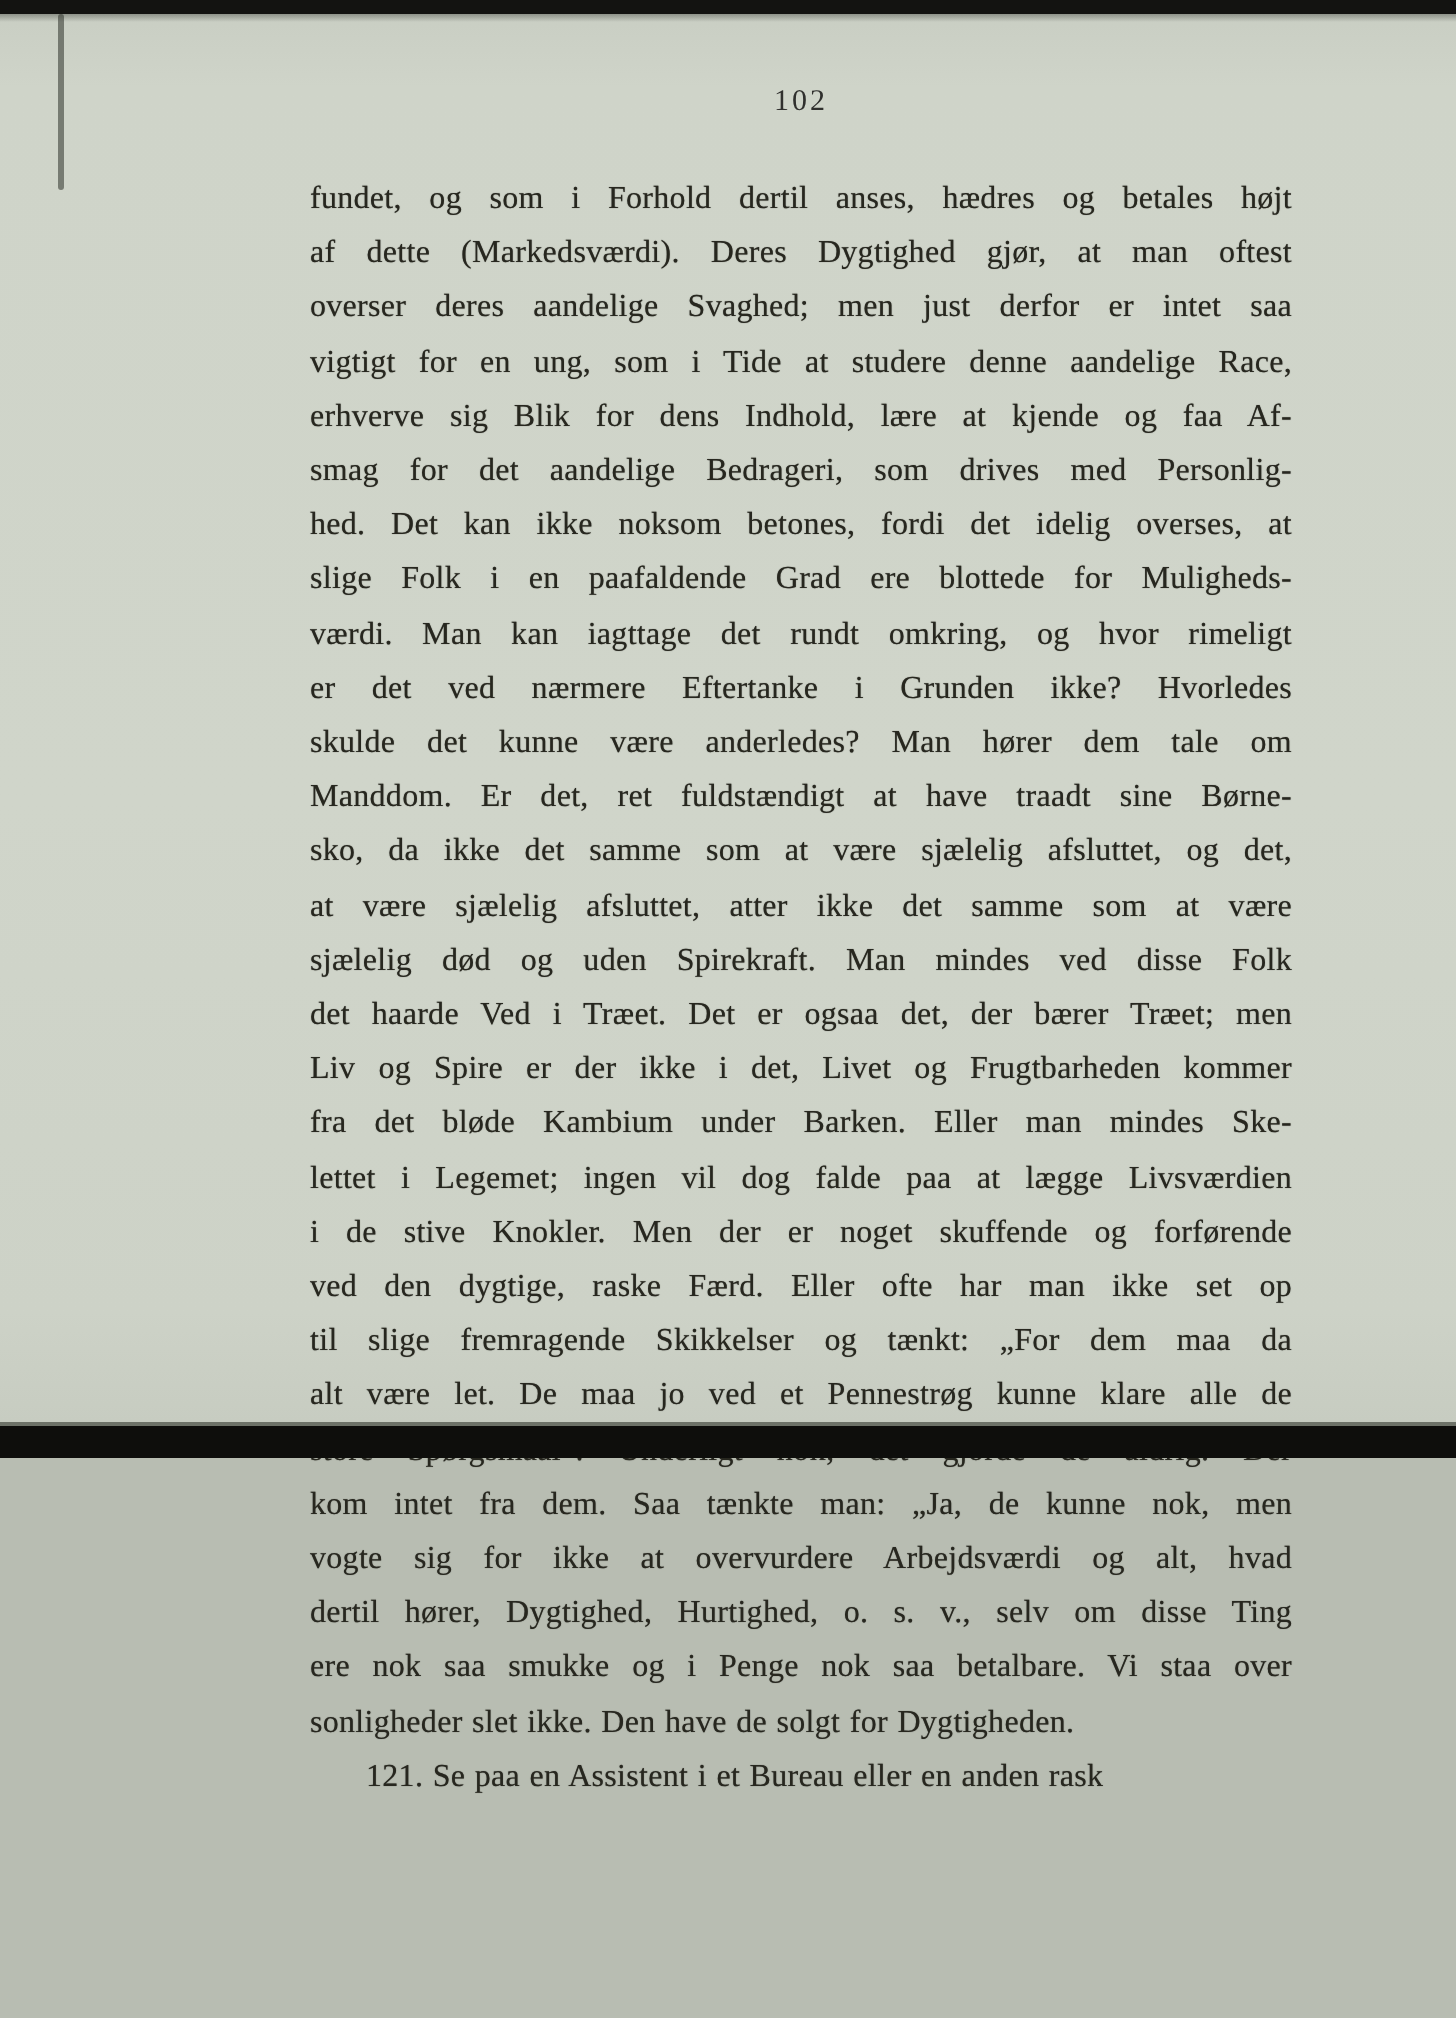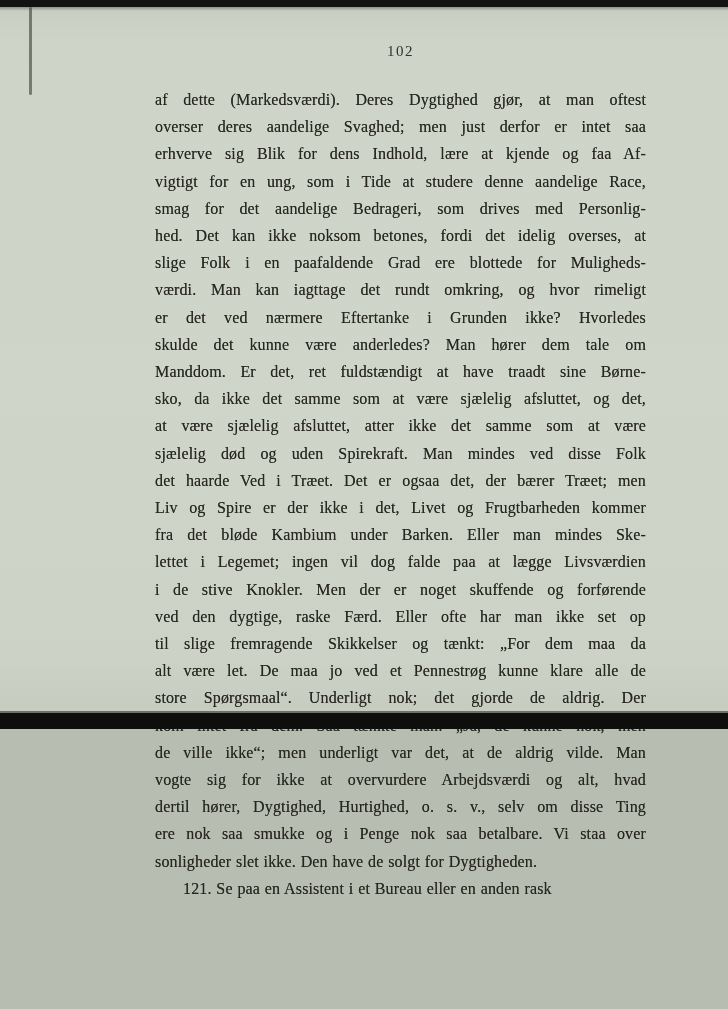--- a/index.html
+++ b/index.html
@@ -81,45 +81,45 @@
 </style>
 </head>
 <body>
 
 <div class="page">
   <div class="edge-top"></div>
   <div class="edge-top-shadow"></div>
   <div class="edge-left"></div>
   <div class="page-number">102</div>
   <div class="text-block">
+      <div class="line">fundet, og som i Forhold dertil anses, hædres og betales højt</div>
       <div class="line">af dette (Markedsværdi). Deres Dygtighed gjør, at man oftest</div>
       <div class="line">overser deres aandelige Svaghed; men just derfor er intet saa</div>
+      <div class="line">vigtigt for en ung, som i Tide at studere denne aandelige Race,</div>
       <div class="line">erhverve sig Blik for dens Indhold, lære at kjende og faa Af-</div>
-      <div class="line">vigtigt for en ung, som i Tide at studere denne aandelige Race,</div>
       <div class="line">smag for det aandelige Bedrageri, som drives med Personlig-</div>
       <div class="line">hed. Det kan ikke noksom betones, fordi det idelig overses, at</div>
       <div class="line">slige Folk i en paafaldende Grad ere blottede for Muligheds-</div>
       <div class="line">værdi. Man kan iagttage det rundt omkring, og hvor rimeligt</div>
       <div class="line">er det ved nærmere Eftertanke i Grunden ikke? Hvorledes</div>
       <div class="line">skulde det kunne være anderledes? Man hører dem tale om</div>
       <div class="line">Manddom. Er det, ret fuldstændigt at have traadt sine Børne-</div>
       <div class="line">sko, da ikke det samme som at være sjælelig afsluttet, og det,</div>
       <div class="line">at være sjælelig afsluttet, atter ikke det samme som at være</div>
       <div class="line">sjælelig død og uden Spirekraft. Man mindes ved disse Folk</div>
       <div class="line">det haarde Ved i Træet. Det er ogsaa det, der bærer Træet; men</div>
       <div class="line">Liv og Spire er der ikke i det, Livet og Frugtbarheden kommer</div>
       <div class="line">fra det bløde Kambium under Barken. Eller man mindes Ske-</div>
       <div class="line">lettet i Legemet; ingen vil dog falde paa at lægge Livsværdien</div>
       <div class="line">i de stive Knokler. Men der er noget skuffende og forførende</div>
       <div class="line">ved den dygtige, raske Færd. Eller ofte har man ikke set op</div>
       <div class="line">til slige fremragende Skikkelser og tænkt: „For dem maa da</div>
       <div class="line">alt være let. De maa jo ved et Pennestrøg kunne klare alle de</div>
       <div class="line">store Spørgsmaal“. Underligt nok; det gjorde de aldrig. Der</div>
       <div class="line">kom intet fra dem. Saa tænkte man: „Ja, de kunne nok, men</div>
-      <div class="line">de ville ikke“; men underligt var det, at de aldrig vilde. Man</div>
       <div class="line">vogte sig for ikke at overvurdere Arbejdsværdi og alt, hvad</div>
       <div class="line">dertil hører, Dygtighed, Hurtighed, o. s. v., selv om disse Ting</div>
       <div class="line">ere nok saa smukke og i Penge nok saa betalbare. Vi staa over</div>
       <div class="line last">sonligheder slet ikke. Den have de solgt for Dygtigheden.</div>
       <div class="line last indent">121. Se paa en Assistent i et Bureau eller en anden rask</div>
     </div>
   <div class="edge-bottom"></div>
 </div>
 
 </body></html>

